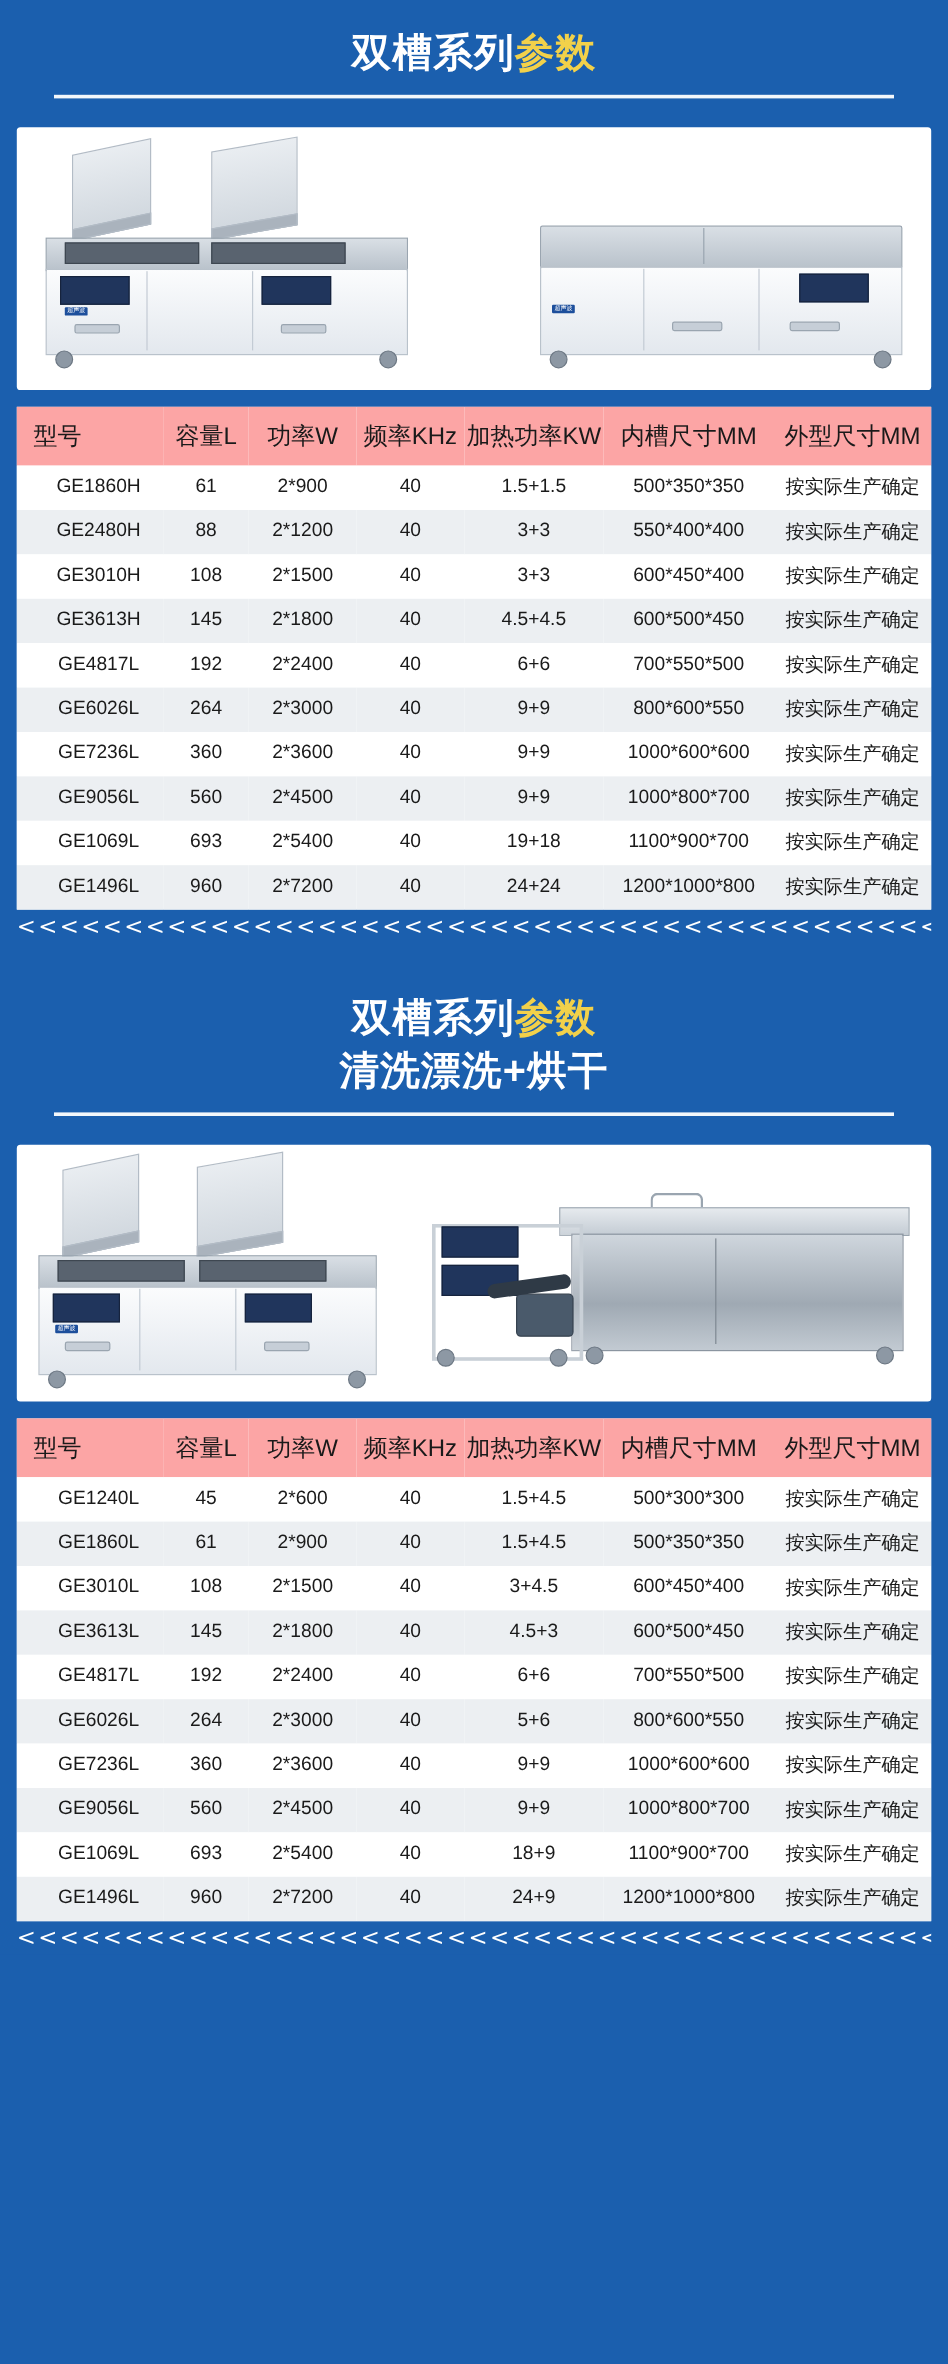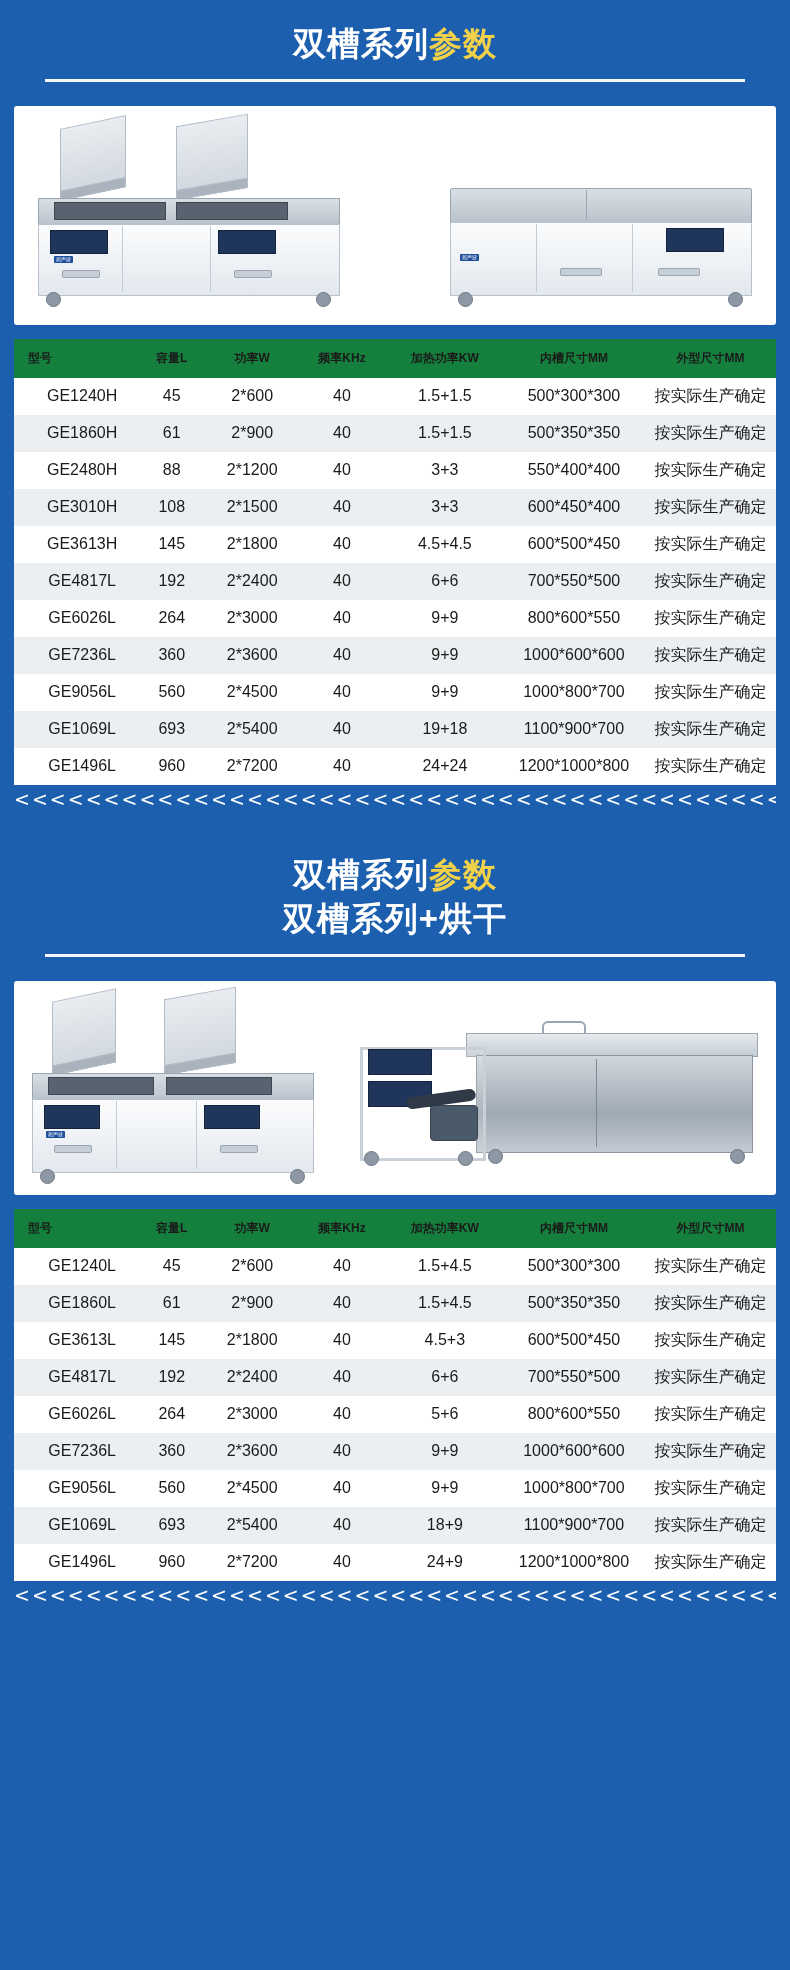--- a/index.html
+++ b/index.html
@@ -117,24 +117,24 @@
   .spec-table th, .spec-table td {
     font-size: 16px;
     color: #1a1a1a;
     text-align: center;
     padding: 8px 0;
     border: 0;
     font-weight: normal;
     white-space: nowrap;
   }
   .spec-table thead th {
-    font-weight: bold;
-    font-size: 12px;
+    font-weight: normal;
+    font-size: 20px;
     padding: 11px 0 11px 0;
-    background: #15803d;
+    background: #fca5a5;
   }
   .spec-table tbody tr:nth-child(odd) {
     background: #ffffff;
   }
   .spec-table tbody tr:nth-child(even) {
     background: #eceff2;
   }
   .col-model   { width: 14.5%; text-align: left; padding-left: 14px !important; }
   .col-cap     { width: 9.5%; }
   .col-power   { width: 12%; }
@@ -229,29 +229,20 @@
           <th class="col-cap">容量L</th>
           <th class="col-power">功率W</th>
           <th class="col-freq">频率KHz</th>
           <th class="col-heat">加热功率KW</th>
           <th class="col-inner">内槽尺寸MM</th>
           <th class="col-outer">外型尺寸MM</th>
         </tr>
       </thead>
       <tbody>
           <tr>
-            <td class="col-model">GE1240H</td>
-            <td class="col-cap">45</td>
-            <td class="col-power">2*600</td>
-            <td class="col-freq">40</td>
-            <td class="col-heat">1.5+1.5</td>
-            <td class="col-inner">500*300*300</td>
-            <td class="col-outer">按实际生产确定</td>
-          </tr>
-          <tr>
             <td class="col-model">GE1860H</td>
             <td class="col-cap">61</td>
             <td class="col-power">2*900</td>
             <td class="col-freq">40</td>
             <td class="col-heat">1.5+1.5</td>
             <td class="col-inner">500*350*350</td>
             <td class="col-outer">按实际生产确定</td>
           </tr>
           <tr>
             <td class="col-model">GE2480H</td>
@@ -340,21 +331,21 @@
     <div class="chev-row">&lt;&lt;&lt;&lt;&lt;&lt;&lt;&lt;&lt;&lt;&lt;&lt;&lt;&lt;&lt;&lt;&lt;&lt;&lt;&lt;&lt;&lt;&lt;&lt;&lt;&lt;&lt;&lt;&lt;&lt;&lt;&lt;&lt;&lt;&lt;&lt;&lt;&lt;&lt;&lt;&lt;&lt;&lt;&lt;&lt;&lt;</div>
     <div class="spacer-blue"></div>
   </div>
 
   <div class="section">
 
     <div class="sect-head">
       <div class="sect-title-1">
         <span>双槽系列</span><span class="accent">参数</span>
       </div>
-      <div class="sect-title-2">双槽系列+烘干</div>
+      <div class="sect-title-2">清洗漂洗+烘干</div>
       <div class="sect-rule"></div>
     </div>
 
     <div class="photo-panel">
       <div class="photo-row">
 
         <div class="machine" style="width:300px;height:200px;position:relative;">
           <div class="m-lid" style="position:absolute;left:28px;top:6px;width:62px;height:72px;transform:skewY(-12deg);"></div>
           <div class="m-lid" style="position:absolute;left:28px;top:70px;width:62px;height:8px;transform:skewY(-12deg);background:#aab3bd;"></div>
           <div class="m-lid" style="position:absolute;left:140px;top:4px;width:70px;height:74px;transform:skewY(-10deg);"></div>
@@ -420,20 +411,29 @@
           <tr>
             <td class="col-model">GE1860L</td>
             <td class="col-cap">61</td>
             <td class="col-power">2*900</td>
             <td class="col-freq">40</td>
             <td class="col-heat">1.5+4.5</td>
             <td class="col-inner">500*350*350</td>
             <td class="col-outer">按实际生产确定</td>
           </tr>
           <tr>
+            <td class="col-model">GE3010L</td>
+            <td class="col-cap">108</td>
+            <td class="col-power">2*1500</td>
+            <td class="col-freq">40</td>
+            <td class="col-heat">3+4.5</td>
+            <td class="col-inner">600*450*400</td>
+            <td class="col-outer">按实际生产确定</td>
+          </tr>
+          <tr>
             <td class="col-model">GE3613L</td>
             <td class="col-cap">145</td>
             <td class="col-power">2*1800</td>
             <td class="col-freq">40</td>
             <td class="col-heat">4.5+3</td>
             <td class="col-inner">600*500*450</td>
             <td class="col-outer">按实际生产确定</td>
           </tr>
           <tr>
             <td class="col-model">GE4817L</td>

